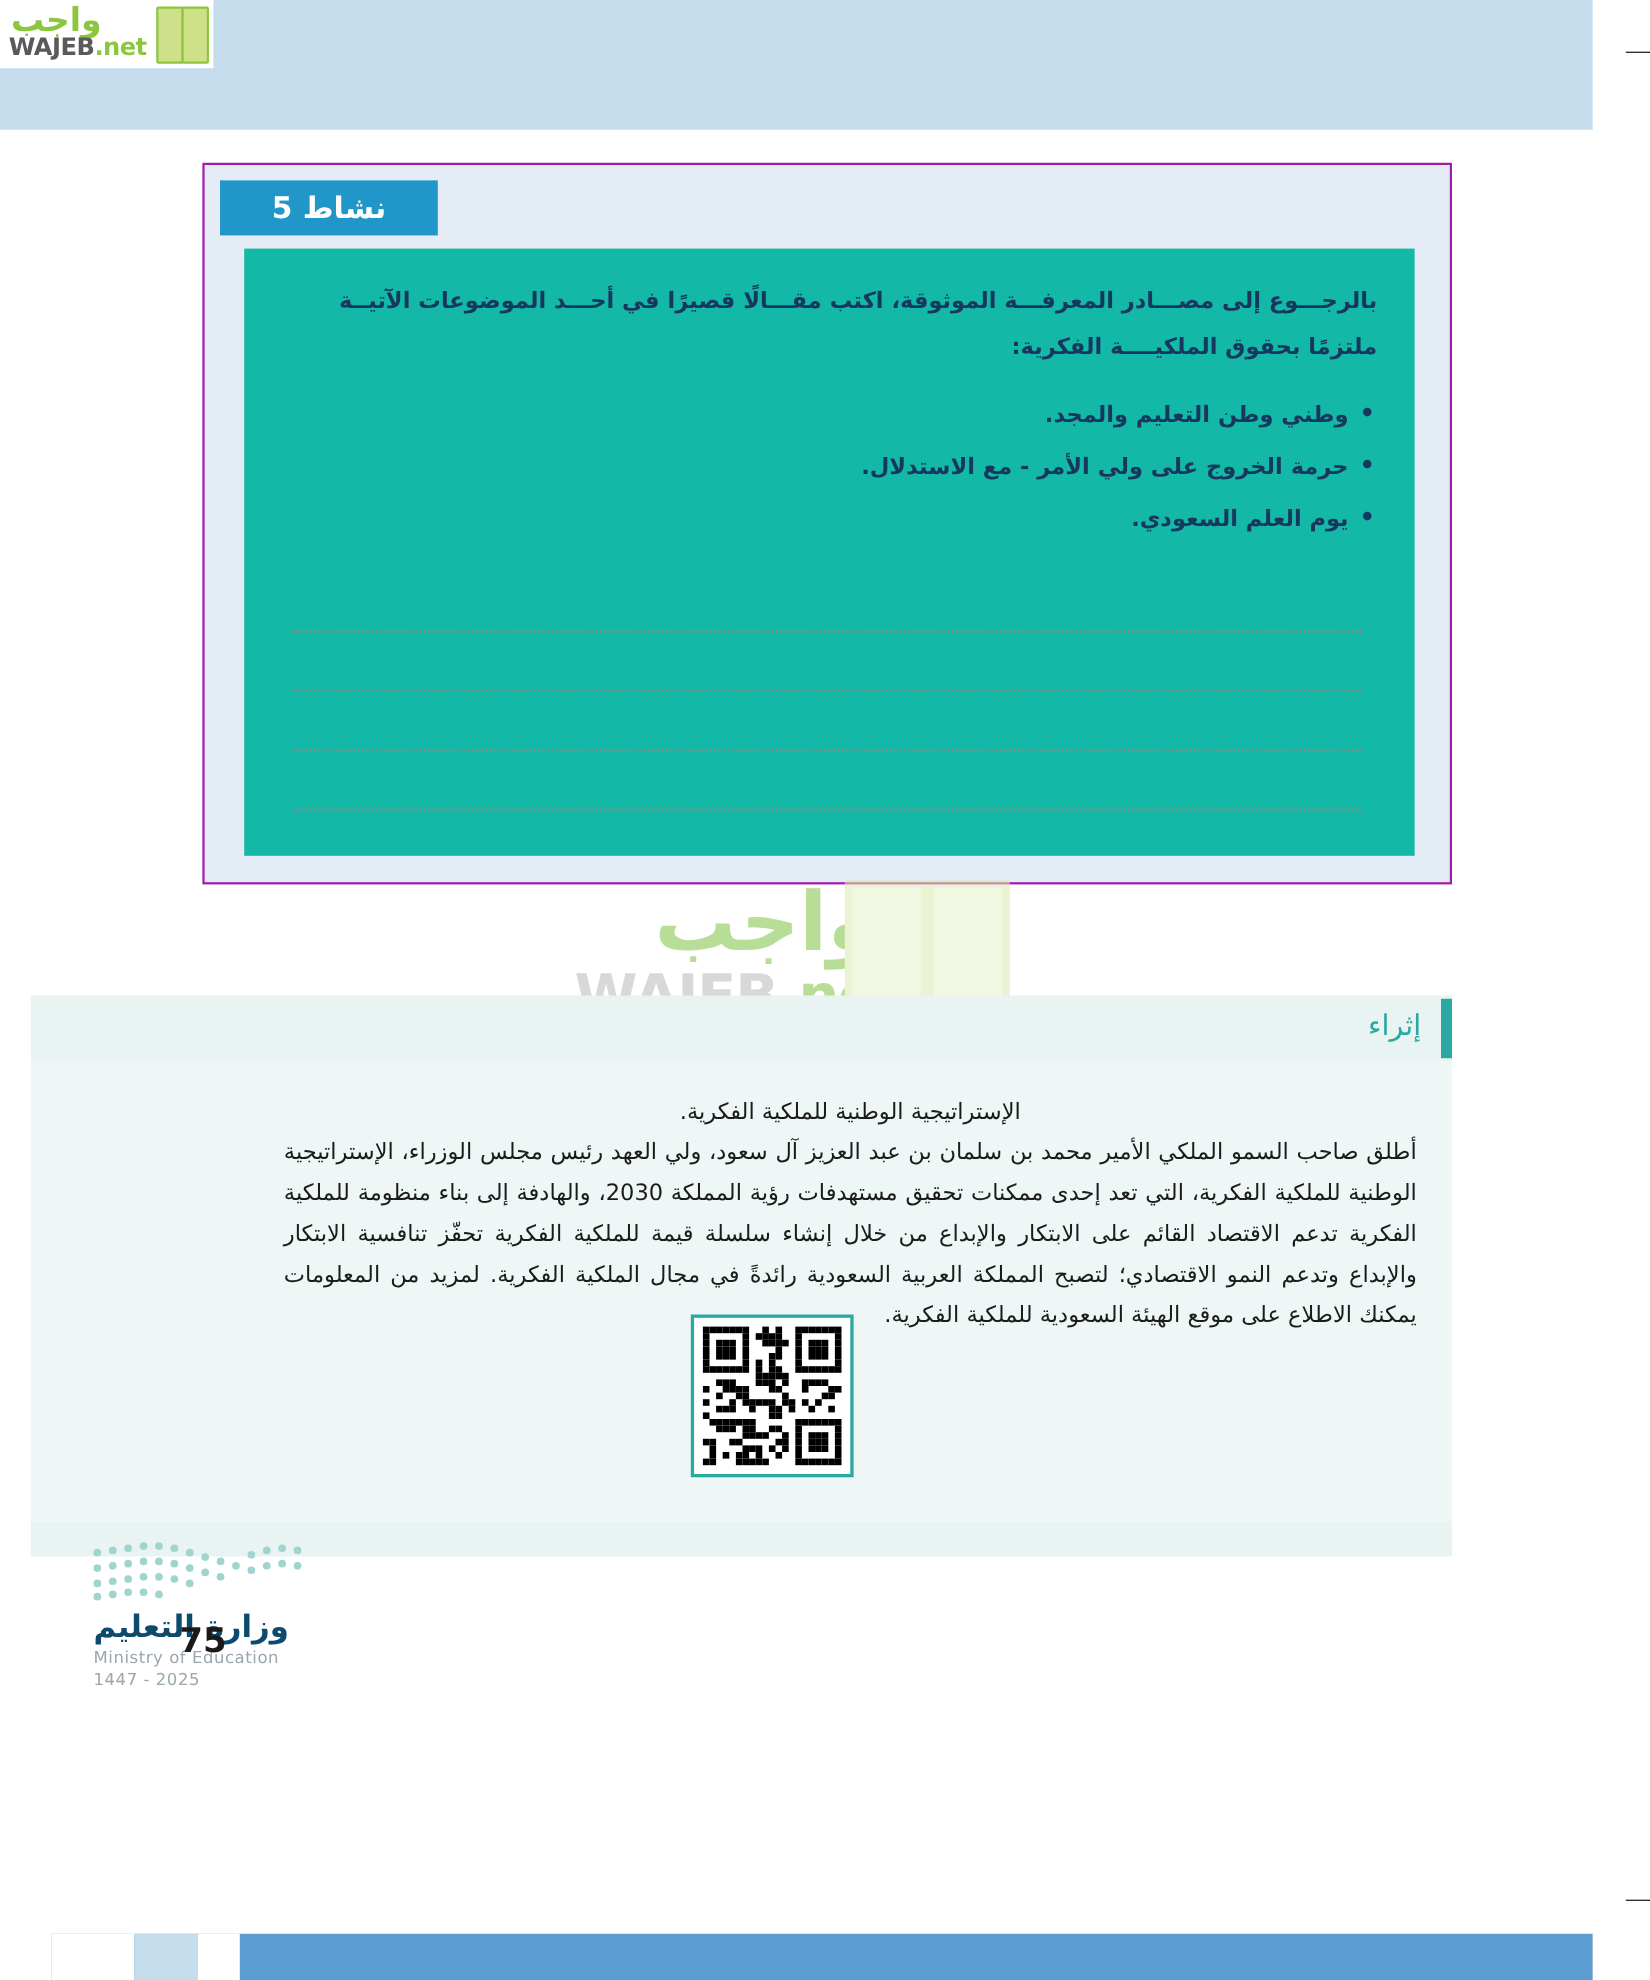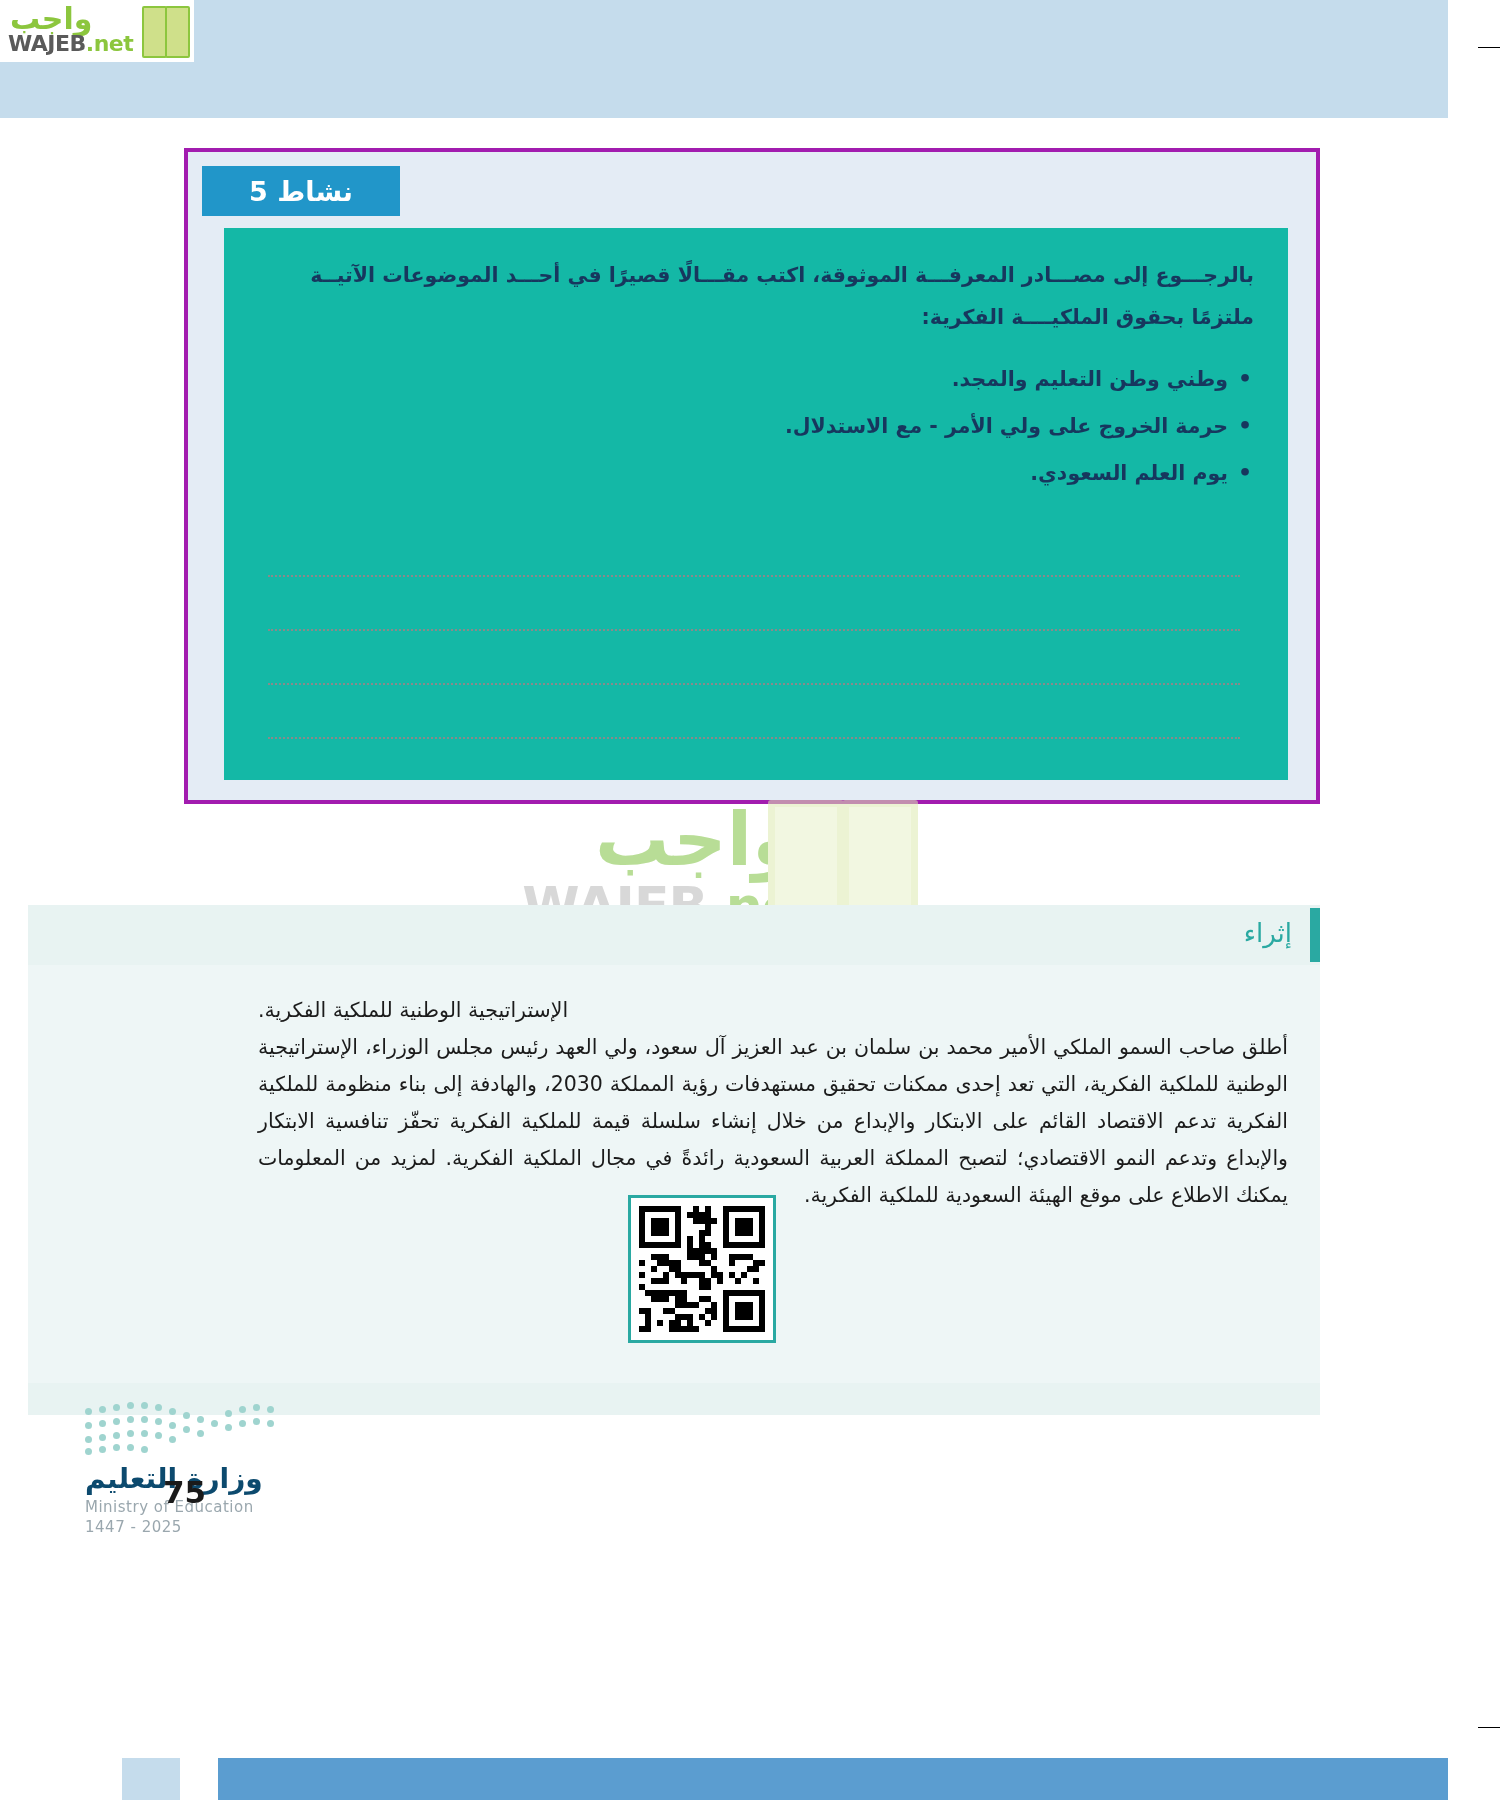--- a/index.html
+++ b/index.html
@@ -103,21 +103,21 @@
   .book .pg.r { left: 23px; }
 
   
   .activity-box {
     position: absolute;
     top: 148px;
     left: 184px;
     width: 1136px;
     height: 656px;
     background: #e4ecf5;
-    border: 4px solid #a21caf;
+    border: 2px solid #a21caf;
     box-sizing: border-box;
   }
   .activity-tag {
     position: absolute;
     top: 14px;
     left: 14px;
     width: 198px;
     height: 50px;
     background: #2196c9;
     color: #ffffff;
@@ -276,21 +276,21 @@
     right: 212px;
     width: 1030px;
     direction: rtl;
     text-align: justify;
     color: #1b1b1b;
     font-size: 20.5px;
     line-height: 37px;
   }
   .enrich-text .first-line {
     display: block;
-    text-align: left;
+    text-align: center;
   }
 
   
   .qr-wrap {
     position: absolute;
     top: 1195px;
     left: 628px;
     width: 148px;
     height: 148px;
     background: #ffffff;

